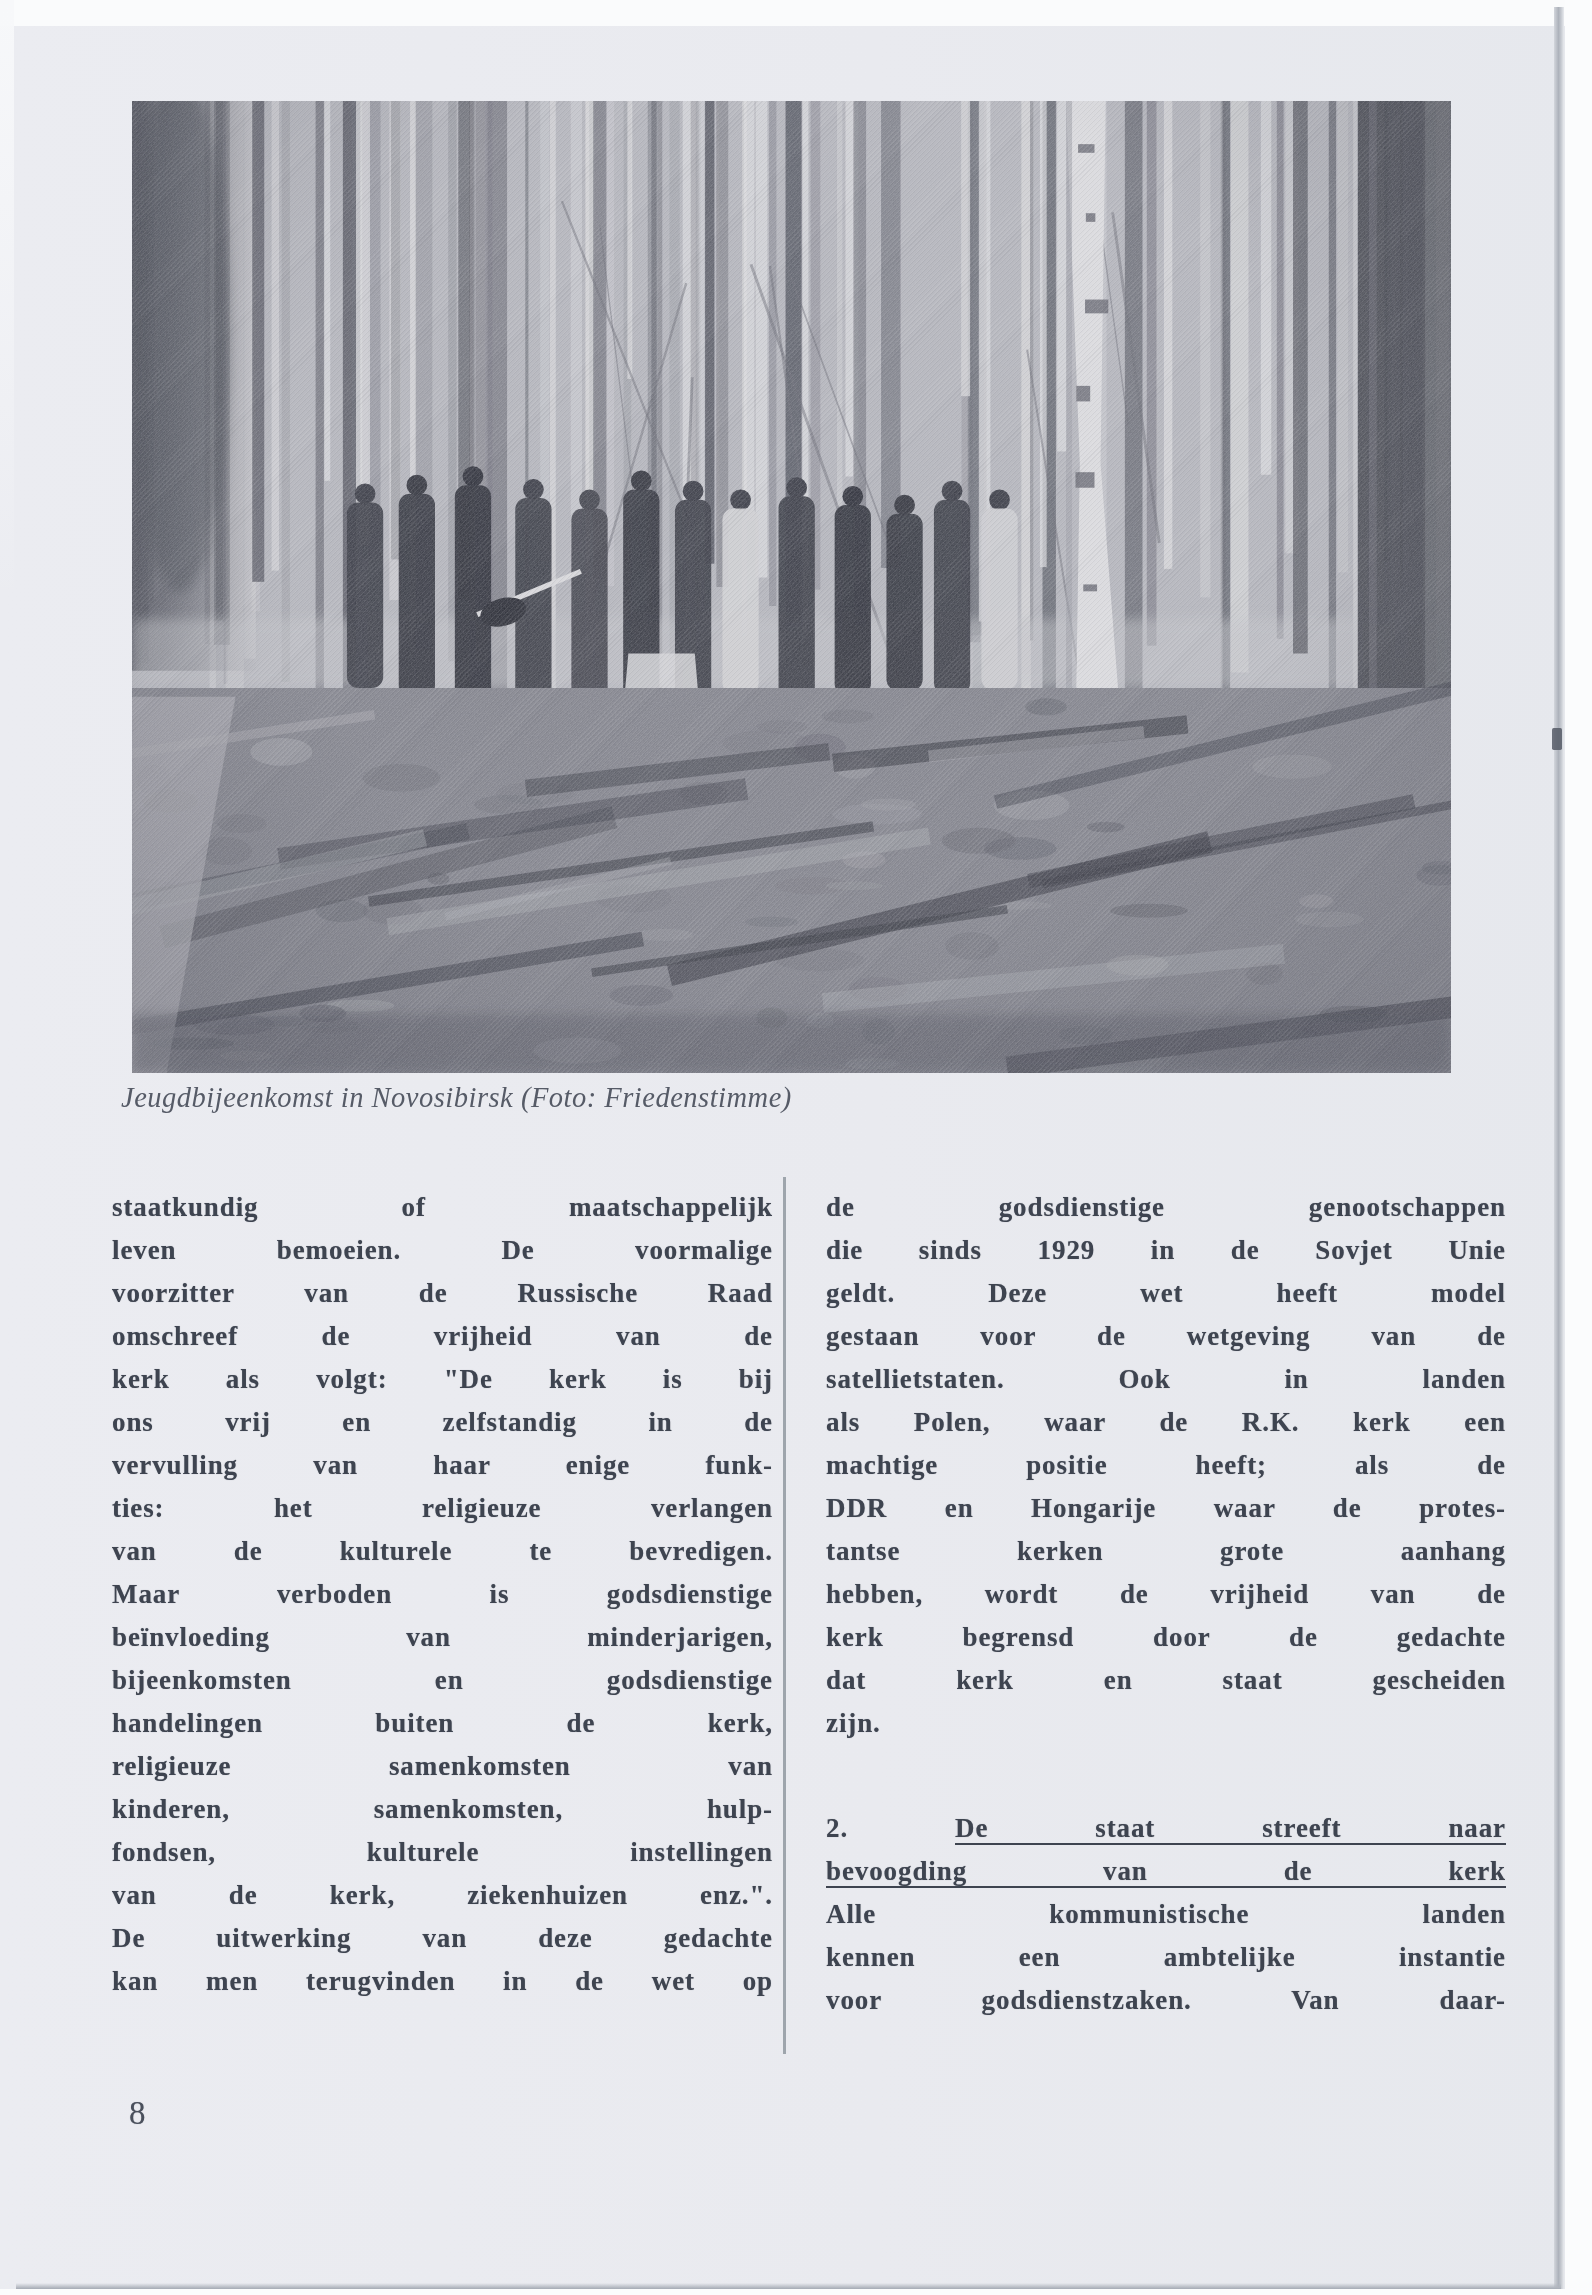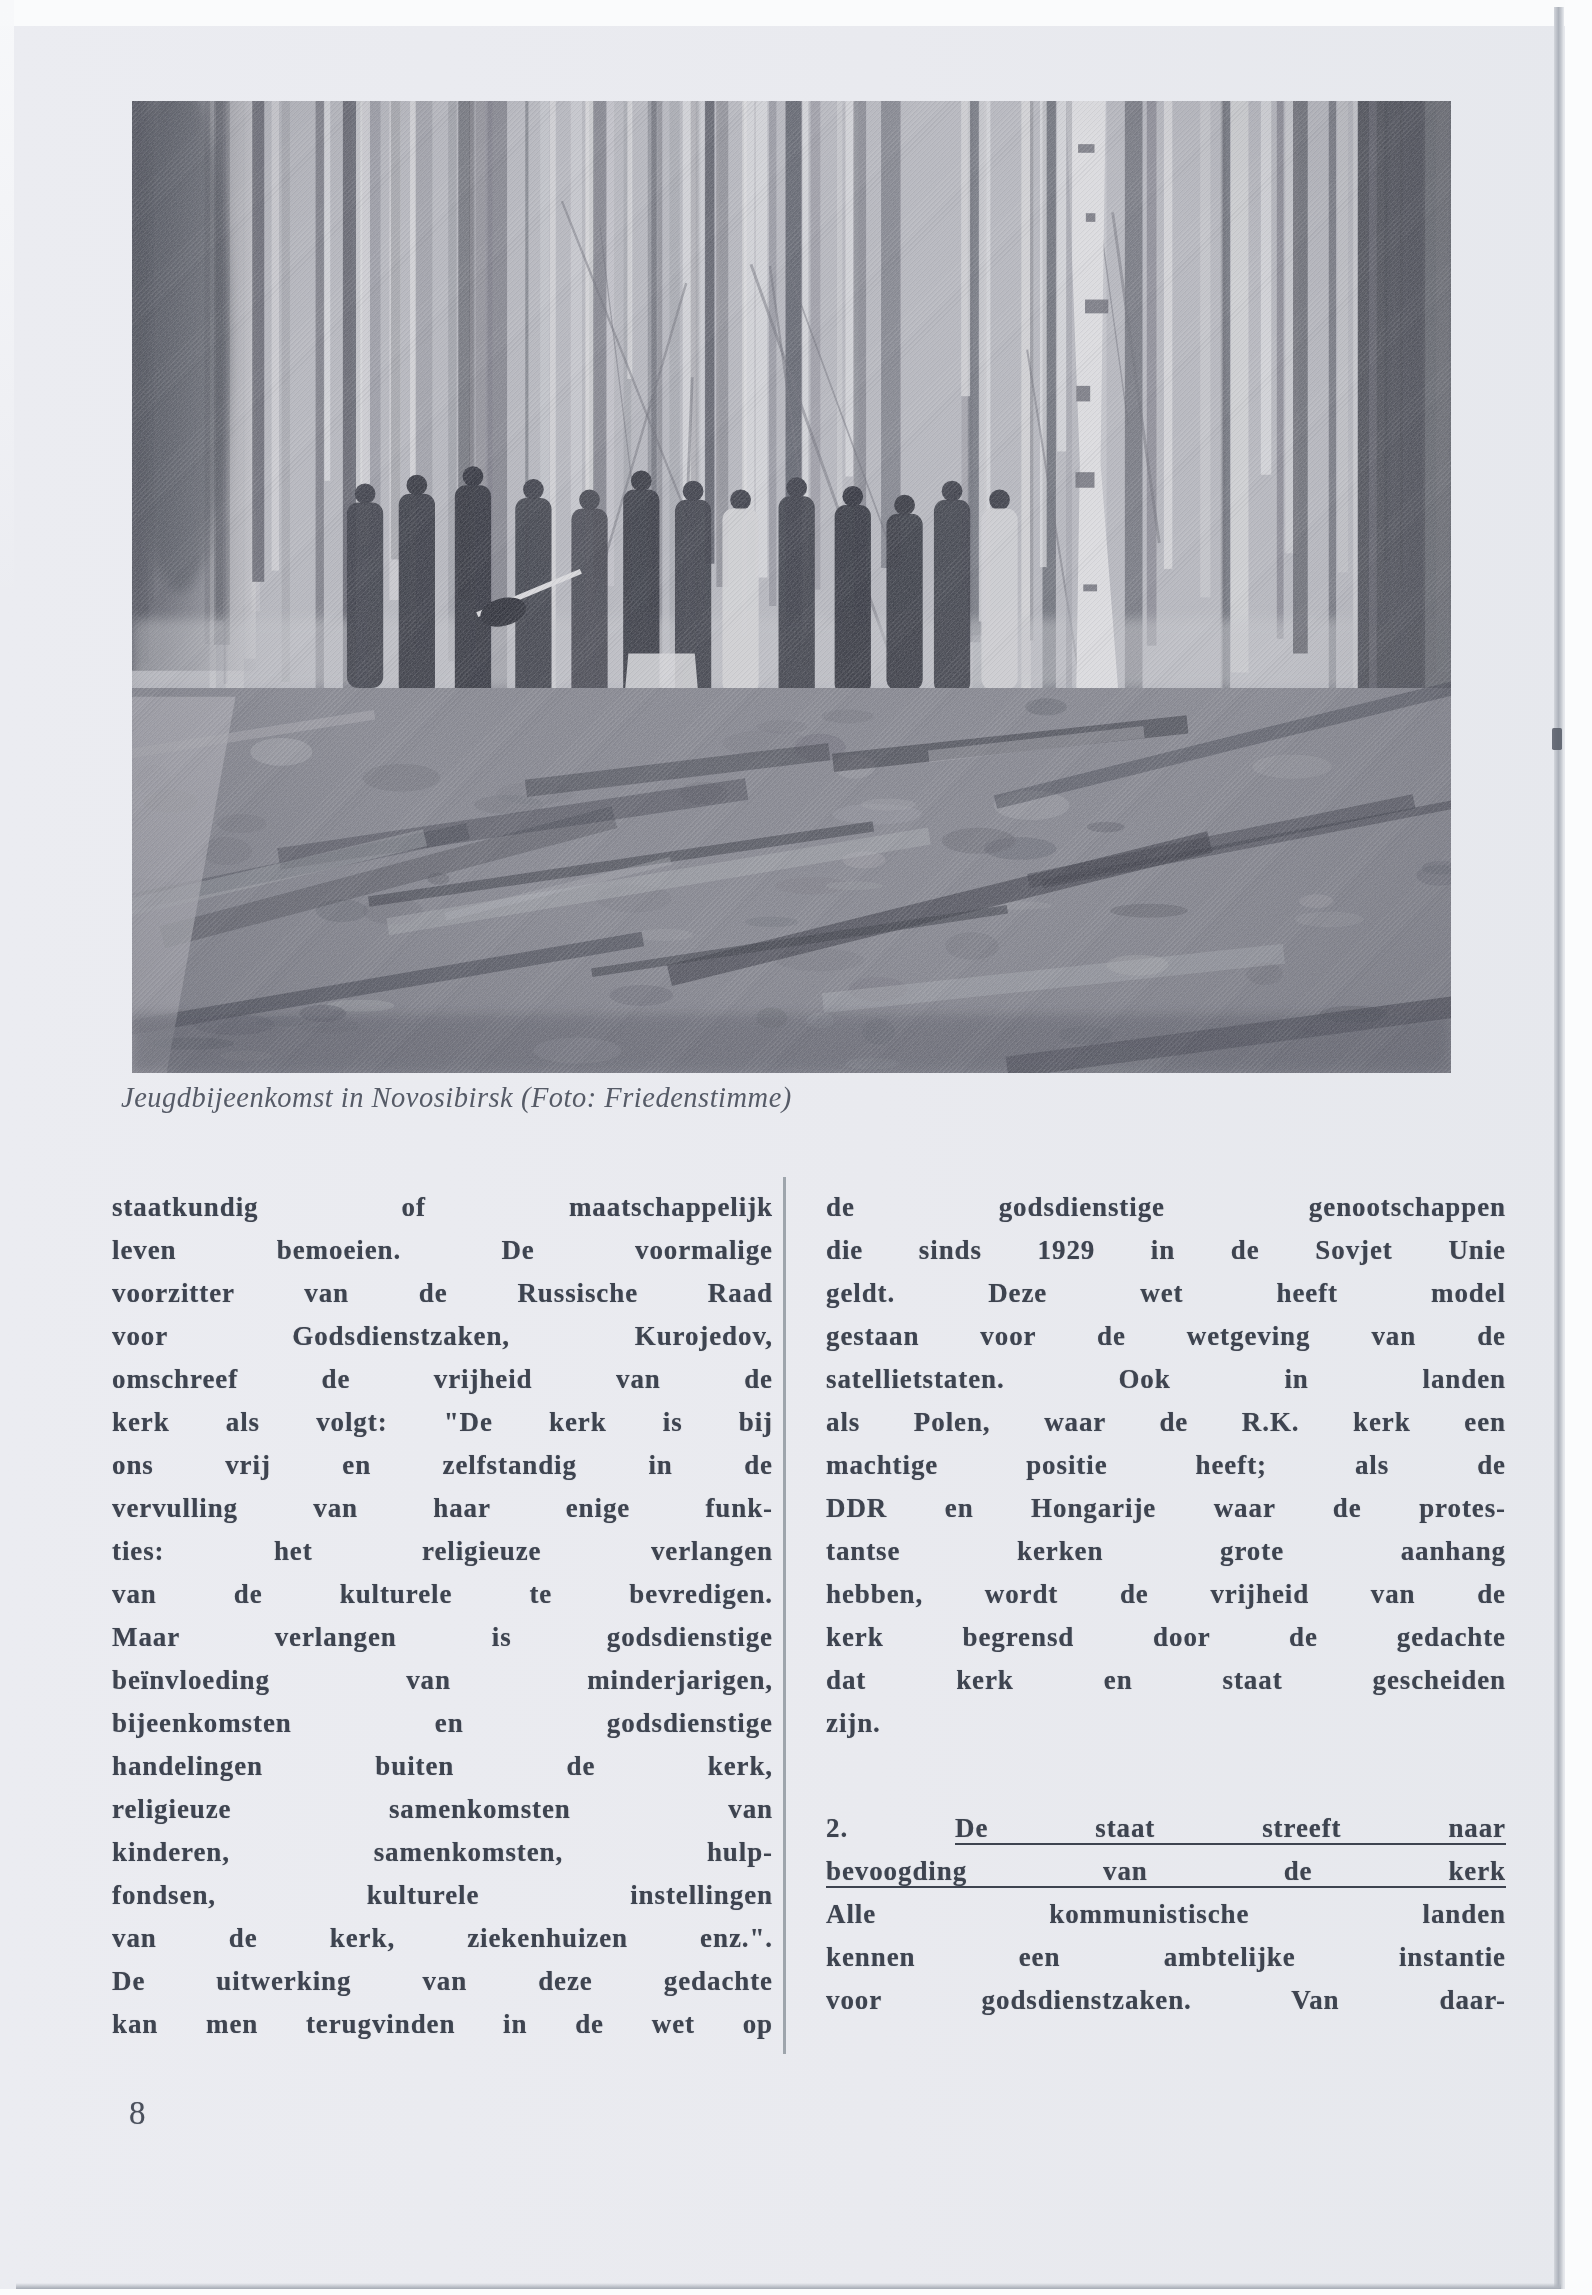--- a/index.html
+++ b/index.html
@@ -346,28 +346,27 @@
     <div class="halftone"></div>
     <div class="vignette"></div>
   </div>
 
   <div class="caption">Jeugdbijeenkomst in Novosibirsk (Foto: Friedenstimme)</div>
 
   <div class="col left">
       <div class="tline">staatkundig of maatschappelijk</div>
       <div class="tline">leven bemoeien. De voormalige</div>
       <div class="tline">voorzitter van de Russische Raad</div>
-      <div class="tline">voor Godsdienstzaken, Kurojedov,</div>
       <div class="tline">omschreef de vrijheid van de</div>
       <div class="tline">kerk als volgt: "De kerk is bij</div>
       <div class="tline">ons vrij en zelfstandig in de</div>
       <div class="tline">vervulling van haar enige funk-</div>
       <div class="tline">ties: het religieuze verlangen</div>
       <div class="tline">van de kulturele te bevredigen.</div>
-      <div class="tline">Maar verlangen is godsdienstige</div>
+      <div class="tline">Maar verboden is godsdienstige</div>
       <div class="tline">beïnvloeding van minderjarigen,</div>
       <div class="tline">bijeenkomsten en godsdienstige</div>
       <div class="tline">handelingen buiten de kerk,</div>
       <div class="tline">religieuze samenkomsten van</div>
       <div class="tline">kinderen, samenkomsten, hulp-</div>
       <div class="tline">fondsen, kulturele instellingen</div>
       <div class="tline">van de kerk, ziekenhuizen enz.".</div>
       <div class="tline">De uitwerking van deze gedachte</div>
       <div class="tline">kan men terugvinden in de wet op</div>
     </div>

